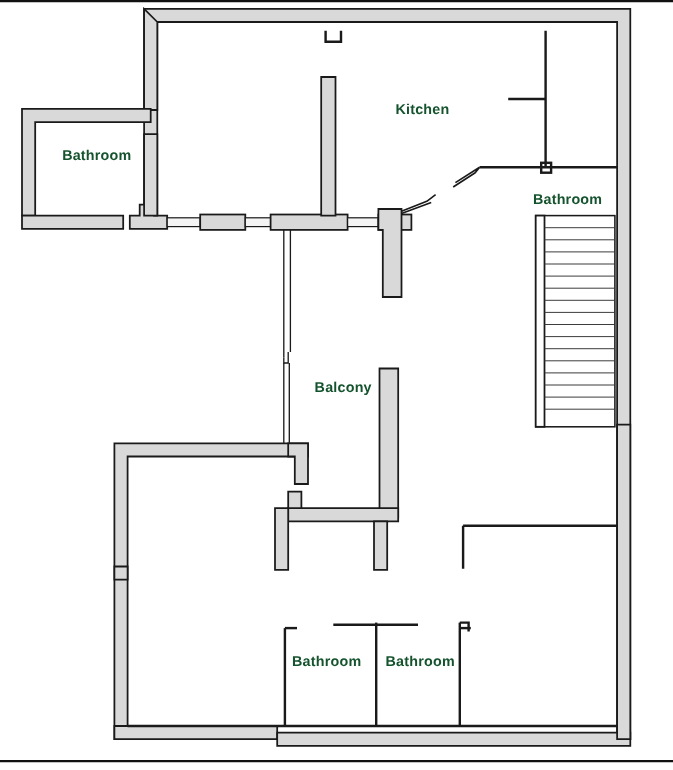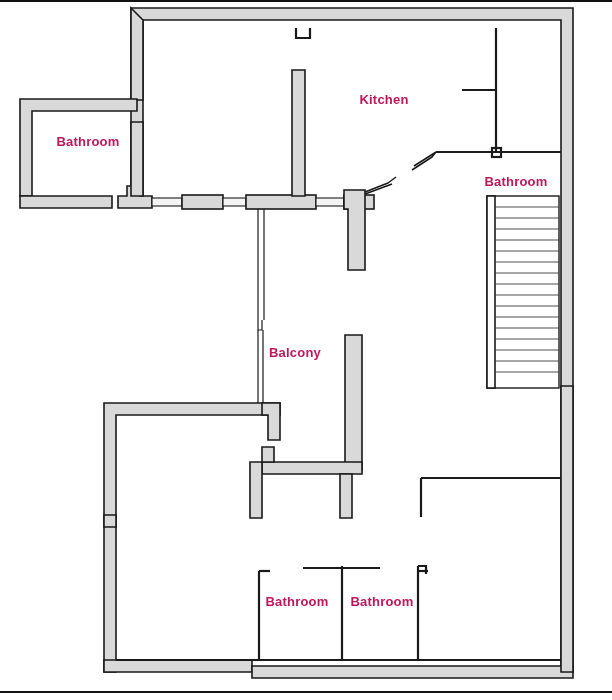--- a/index.html
+++ b/index.html
@@ -78,21 +78,21 @@
     top: 0;
     width: 612px;
     height: 700px;
     pointer-events: none;
   }
   .lbl {
     position: absolute;
     font-family: "Liberation Sans", sans-serif;
     font-size: 13px;
     font-weight: 700;
-    color: #be185d;
+    color: #14532d;
     white-space: nowrap;
     letter-spacing: 0.2px;
     transform: translate(-50%, -50%);
   }
 </style>
 </head>
 <body>
 
 <div id="floorplan-root">
 
@@ -229,20 +229,20 @@
 
   </svg>
 
   <div class="label-layer">
     <div class="lbl" style="left:88px; top:141px;">Bathroom</div>
 
     <div class="lbl" style="left:384px; top:99px;">Kitchen</div>
 
     <div class="lbl" style="left:516px; top:181px;">Bathroom</div>
 
-    <div class="lbl" style="left:295px; top:352px;">Balcony</div>
+    <div class="lbl" style="left:312px; top:352px;">Balcony</div>
 
     <div class="lbl" style="left:297px; top:601px;">Bathroom</div>
 
     <div class="lbl" style="left:382px; top:601px;">Bathroom</div>
   </div>
 
 </div>
 
 </body></html>

